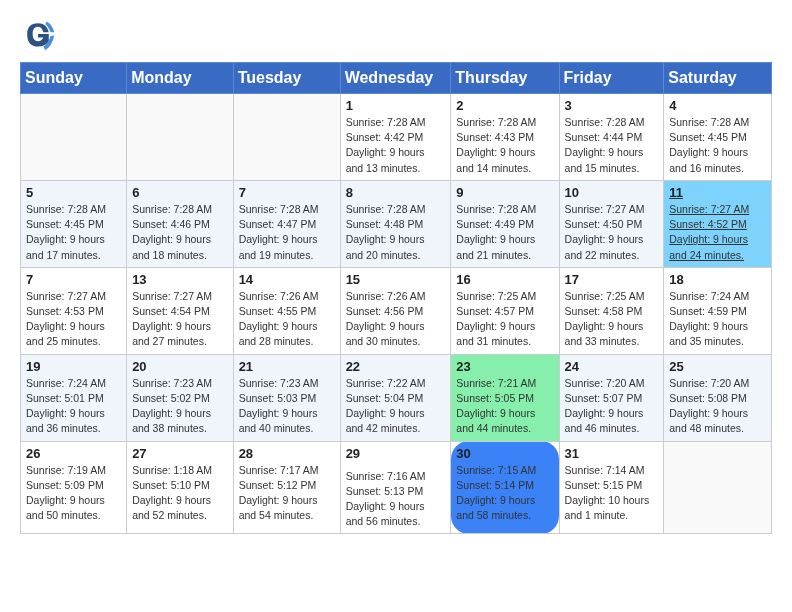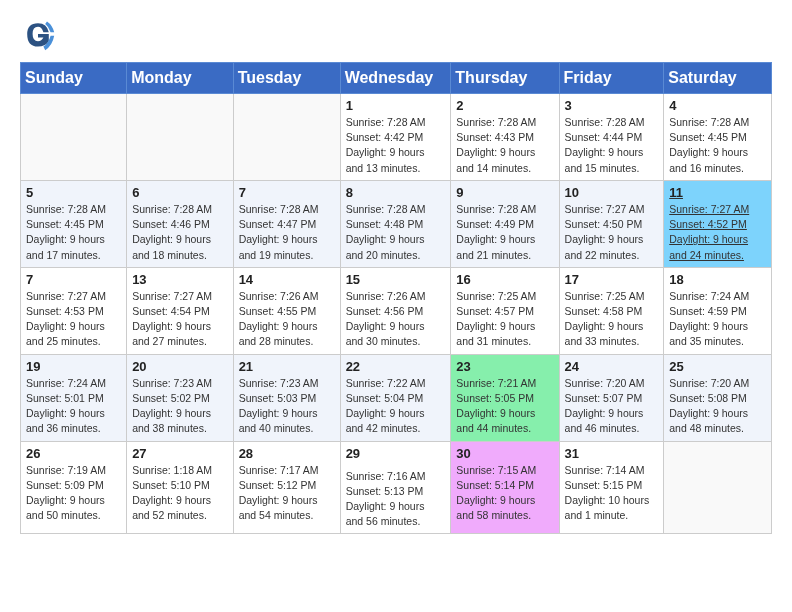--- a/index.html
+++ b/index.html
@@ -339,21 +339,21 @@
 Daylight: 9 hours
 and 54 minutes.</div>
           </td>
           <td style="background: rgb(255, 255, 255);">
             <span class="day-num">29</span>
             <div class="day-info" style="white-space: pre-line; margin-top: 8px;">Sunrise: 7:16 AM
 Sunset: 5:13 PM
 Daylight: 9 hours
 and 56 minutes.</div>
           </td>
-          <td style="background: #f0abfc;">
+          <td style="background: #3b82f6; border-radius: 18px;">
             <span class="day-num">30</span>
             <div class="day-info" style="white-space: pre-line;">Sunrise: 7:15 AM
 Sunset: 5:14 PM
 Daylight: 9 hours
 and 58 minutes.</div>
           </td>
           <td style="background: rgb(255, 255, 255);">
             <span class="day-num">31</span>
             <div class="day-info" style="white-space: pre-line;">Sunrise: 7:14 AM
 Sunset: 5:15 PM

